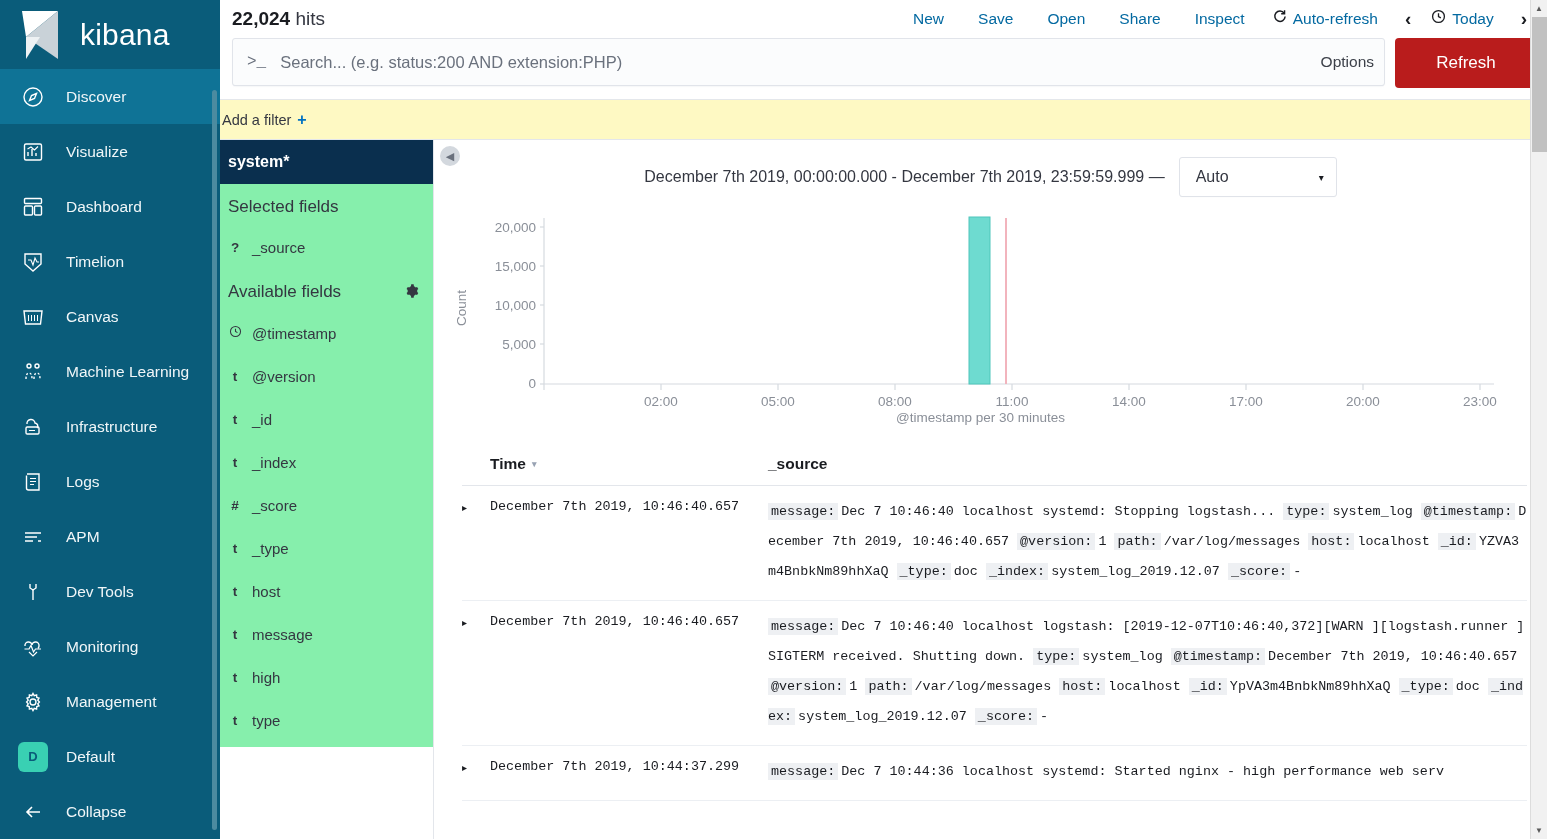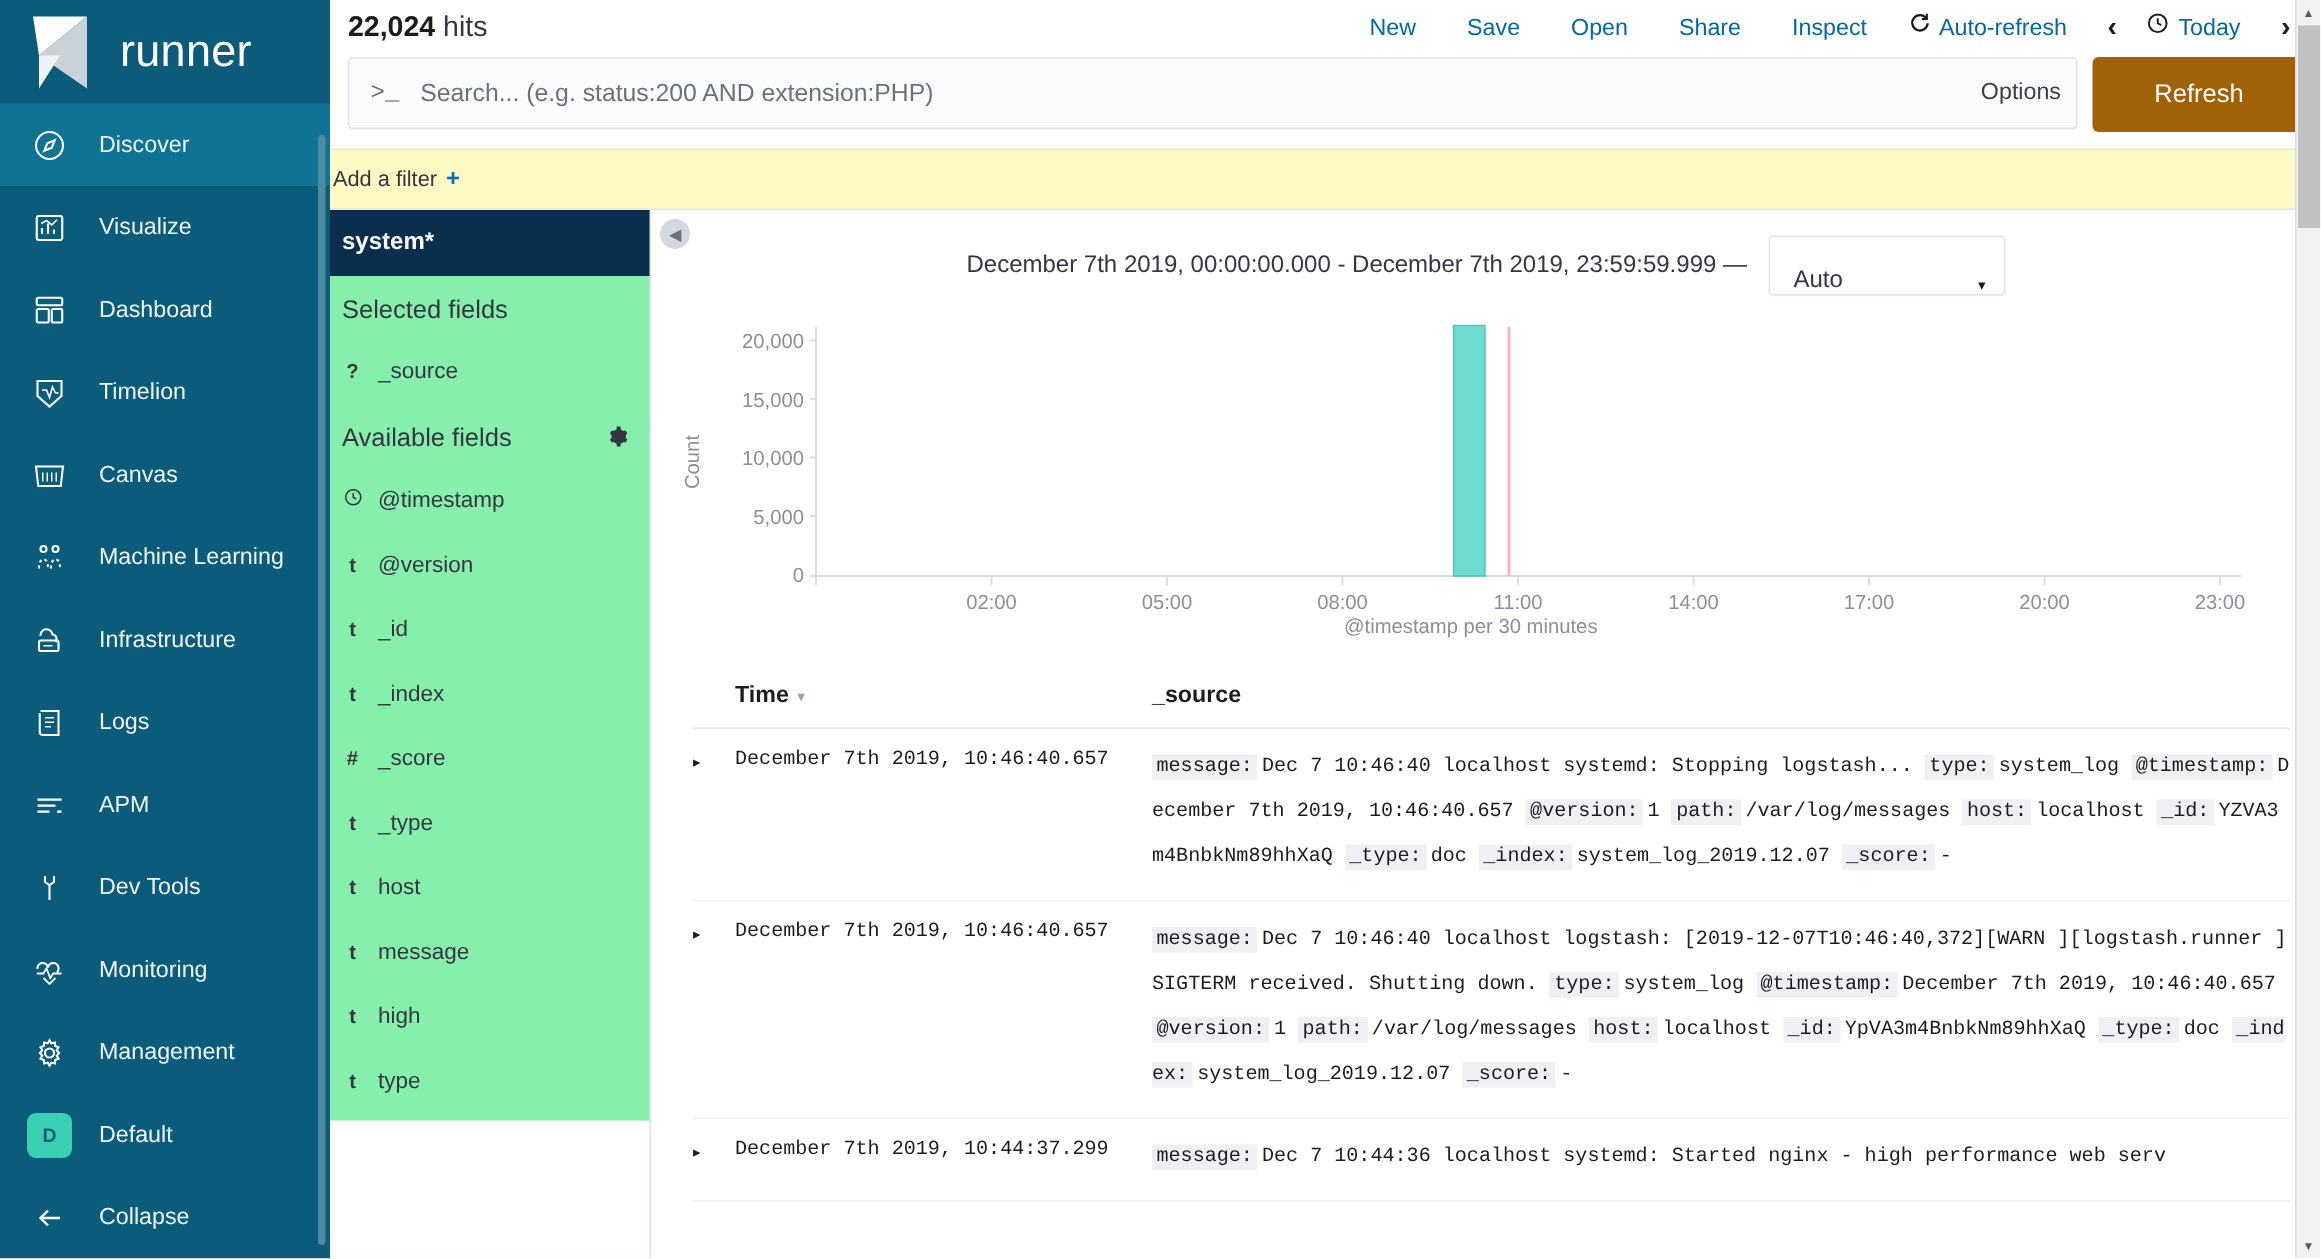--- a/index.html
+++ b/index.html
@@ -69,21 +69,21 @@
     box-shadow: 0 1px 1px -1px rgba(152,162,179,.2), 0 1px 2px -1px rgba(152,162,179,.2);
   }
   .prompt-glyph { font-family: "Liberation Mono", monospace; font-size: 16px; color: #69707d; margin-right: 14px; }
   .query-input {
     flex: 1 1 auto; border: 0; outline: 0; background: transparent;
     font-size: 16.5px; color: #14532d; font-family: "Liberation Sans", sans-serif;
   }
   .query-input::placeholder { color: #6a717d; opacity: 1; }
   .options-btn { font-size: 15.5px; color: #3c4049; padding-left: 14px; cursor: pointer; white-space: nowrap; }
   .refresh-btn {
-    width: 142px; height: 50px; background: #a16207; color: #fff;
+    width: 142px; height: 50px; background: #b91c1c; color: #fff;
     border: 0; border-radius: 4px; font-size: 17px; cursor: pointer;
     font-family: "Liberation Sans", sans-serif;
   }
 
   .filterbar {
     height: 40px; background: #fef9c3; border-bottom: 1px solid #e3e6eb;
     display: flex; align-items: center; padding-left: 2px;
   }
   .add-filter { font-size: 14.5px; color: #343741; cursor: pointer; display: flex; align-items: center; gap: 6px; }
   .add-filter .plus { color: #0071c2; font-weight: 700; font-size: 16px; }
@@ -129,21 +129,21 @@
     display: flex; align-items: center; justify-content: center;
     font-size: 11px; cursor: pointer;
   }
   .chart-header {
     display: flex; align-items: center; justify-content: center;
     gap: 0; height: 68px; padding-top: 6px;
   }
   .range-text { font-size: 16px; color: #343741; }
   .interval-select {
     margin-left: 14px; width: 158px; height: 40px; border: 1px solid #e0e3e9;
-    border-radius: 3px; background: #fff; display: flex; align-items: flex-end;
+    border-radius: 3px; background: #fff; display: flex; align-items: center;
     justify-content: space-between; padding: 0 12px 0 16px; font-size: 16px;
     color: #343741; cursor: pointer;
     box-shadow: 0 1px 1px -1px rgba(152,162,179,.2);
   }
   .interval-select .caret { font-size: 10px; color: #1a1c21; }
 
   .chart-wrap { position: relative; height: 225px; margin-left: 10px; }
   .chart-svg { display: block; }
   .chart-xlabel {
     text-align: center; font-size: 13.5px; color: #8a8f98; margin-top: 2px;
@@ -198,21 +198,21 @@
   <div class="sidebar">
 
     <div class="brand">
       <div class="brand-logo">
         <svg width="56" height="56" viewBox="0 0 56 56">
           <path d="M10 4 L46 4 L14 30 Z" fill="#ffffff"></path>
           <path d="M14 30 L46 4 L46 52 Z" fill="#c9d2d8"></path>
           <path d="M14 30 L28 30 L14 52 Z" fill="#eef2f4"></path>
         </svg>
       </div>
-      <div class="brand-name">runner</div>
+      <div class="brand-name">kibana</div>
     </div>
 
     <div class="nav">
 
       <div class="nav-item active">
         <span class="nav-icon">
           <svg width="24" height="24" viewBox="0 0 24 24" fill="none" stroke="#ffffff" stroke-width="1.4">
             <circle cx="12" cy="12" r="9"></circle>
             <path d="M15.5 8.5 L10.5 10.5 L8.5 15.5 L13.5 13.5 Z"></path>
           </svg>

